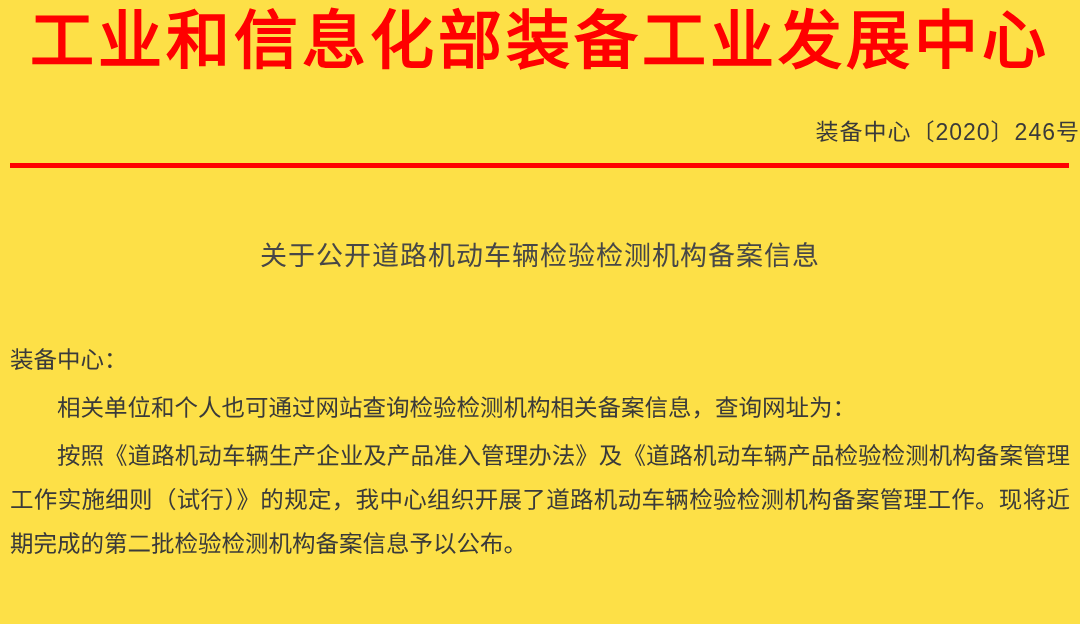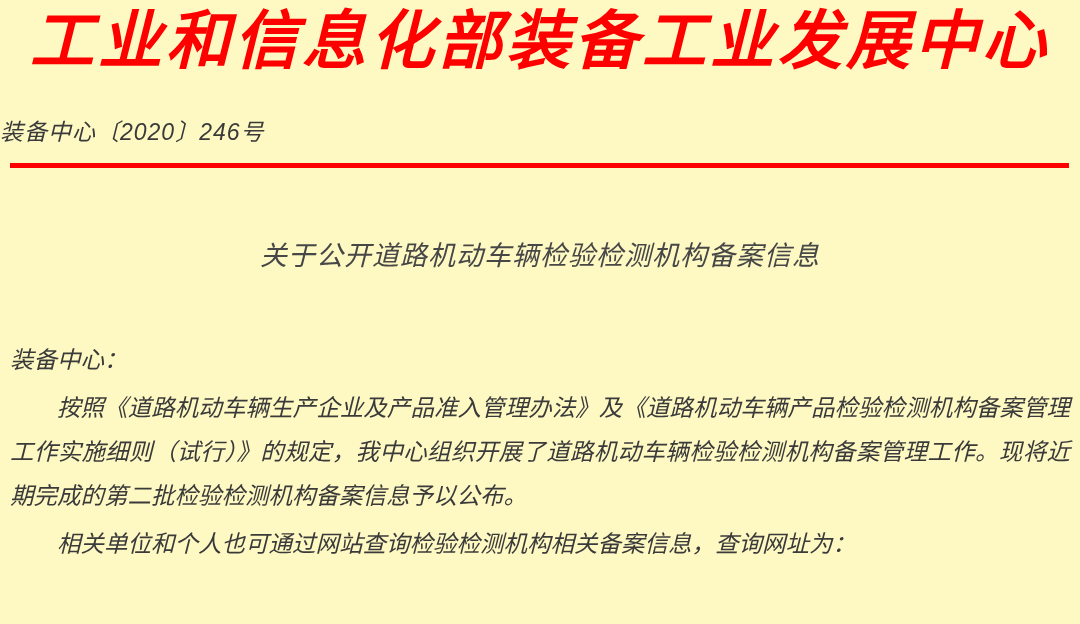--- a/index.html
+++ b/index.html
@@ -4,23 +4,22 @@
 <style>
   html, body {
     margin: 0;
     padding: 0;
     background: #ffffff;
   }
   .page {
     position: relative;
     width: 1080px;
     height: 624px;
-    background: #fef9c3;
+    background: #fde047;
     overflow: hidden;
-    font-style: italic;
   }
   
   .org-name {
     margin: 0;
     padding-top: 5px;
     font-family: "Liberation Serif", "DejaVu Serif", serif;
     font-size: 64px;
     font-weight: 700;
     line-height: 74px;
     letter-spacing: 4px;
@@ -28,21 +27,21 @@
     text-align: center;
     white-space: nowrap;
   }
   .doc-number {
     margin-top: 41px;
     font-family: "Liberation Sans", "DejaVu Sans", sans-serif;
     font-size: 23px;
     line-height: 24px;
     letter-spacing: 1px;
     color: #3a3a3a;
-    text-align: left;
+    text-align: right;
   }
   .red-divider {
     height: 5px;
     background: #ff0000;
     margin: 19px 11px 0 10px;
   }
   
   .doc-title {
     margin: 60px 0 0 0;
     font-family: "Liberation Serif", "DejaVu Serif", serif;
@@ -82,18 +81,18 @@
     <div class="red-divider"></div>
   </header>
 
   <main class="doc-body">
     <h2 class="doc-title">
       <span class="title-line">关于公开道路机动车辆检验检测机构备案信息</span>
     </h2>
 
     <p class="salutation">装备中心：</p>
 
+    <p class="paragraph indent">相关单位和个人也可通过网站查询检验检测机构相关备案信息，查询网址为：</p>
+
     <p class="paragraph indent">按照《道路机动车辆生产企业及产品准入管理办法》及《道路机动车辆产品检验检测机构备案管理工作实施细则（试行）》的规定，我中心组织开展了道路机动车辆检验检测机构备案管理工作。现将近期完成的第二批检验检测机构备案信息予以公布。</p>
-
-    <p class="paragraph indent">相关单位和个人也可通过网站查询检验检测机构相关备案信息，查询网址为：</p>
   </main>
 
 </div>
 
 </body></html>

